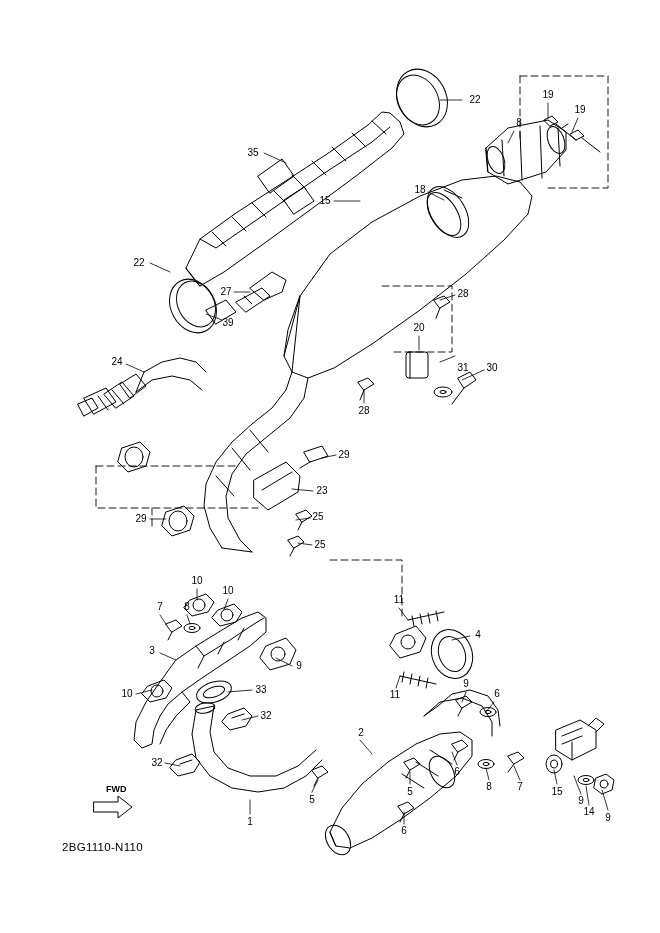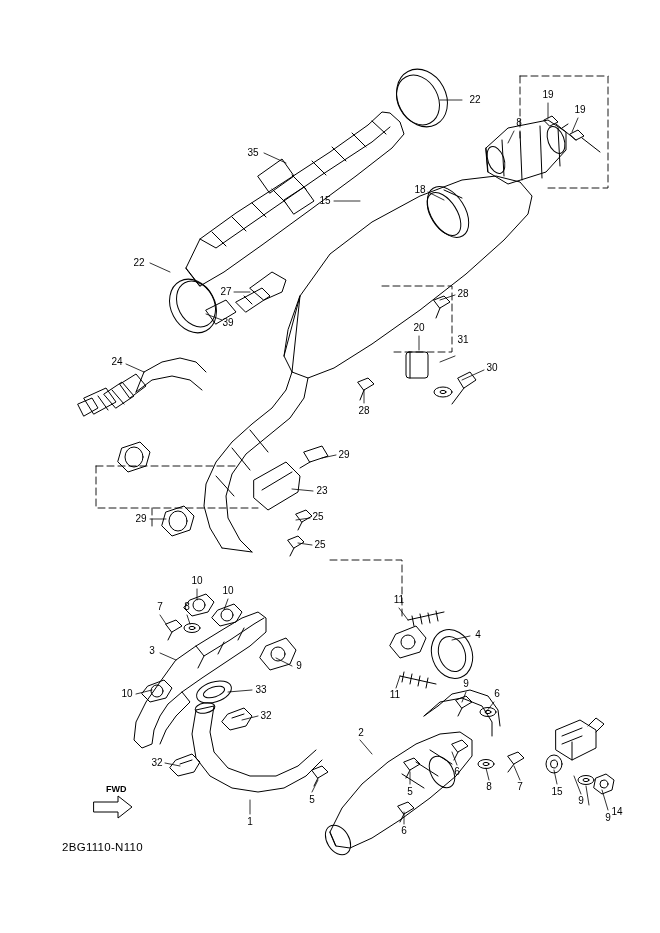--- a/index.html
+++ b/index.html
@@ -424,21 +424,21 @@
       <div class="callout" style="left: 580px; top: 110px;">19</div>
       <div class="callout" style="left: 519px; top: 123px;">8</div>
       <div class="callout" style="left: 253px; top: 153px;">35</div>
       <div class="callout" style="left: 325px; top: 201px;">15</div>
       <div class="callout" style="left: 420px; top: 190px;">18</div>
       <div class="callout" style="left: 139px; top: 263px;">22</div>
       <div class="callout" style="left: 226px; top: 292px;">27</div>
       <div class="callout" style="left: 228px; top: 323px;">39</div>
       <div class="callout" style="left: 463px; top: 294px;">28</div>
       <div class="callout" style="left: 419px; top: 328px;">20</div>
-      <div class="callout" style="left: 463px; top: 340px;">31</div>
+      <div class="callout" style="left: 463px; top: 368px;">31</div>
       <div class="callout" style="left: 492px; top: 368px;">30</div>
       <div class="callout" style="left: 117px; top: 362px;">24</div>
       <div class="callout" style="left: 364px; top: 411px;">28</div>
       <div class="callout" style="left: 344px; top: 455px;">29</div>
       <div class="callout" style="left: 322px; top: 491px;">23</div>
       <div class="callout" style="left: 318px; top: 517px;">25</div>
       <div class="callout" style="left: 141px; top: 519px;">29</div>
       <div class="callout" style="left: 320px; top: 545px;">25</div>
       <div class="callout" style="left: 197px; top: 581px;">10</div>
       <div class="callout" style="left: 228px; top: 591px;">10</div>
@@ -455,20 +455,20 @@
       <div class="callout" style="left: 261px; top: 690px;">33</div>
       <div class="callout" style="left: 266px; top: 716px;">32</div>
       <div class="callout" style="left: 361px; top: 733px;">2</div>
       <div class="callout" style="left: 157px; top: 763px;">32</div>
       <div class="callout" style="left: 457px; top: 772px;">6</div>
       <div class="callout" style="left: 489px; top: 787px;">8</div>
       <div class="callout" style="left: 410px; top: 792px;">5</div>
       <div class="callout" style="left: 520px; top: 787px;">7</div>
       <div class="callout" style="left: 557px; top: 792px;">15</div>
       <div class="callout" style="left: 581px; top: 801px;">9</div>
-      <div class="callout" style="left: 589px; top: 812px; margin-left: 28px;">14</div>
+      <div class="callout" style="left: 589px; top: 812px;">14</div>
       <div class="callout" style="left: 608px; top: 818px;">9</div>
       <div class="callout" style="left: 312px; top: 800px;">5</div>
       <div class="callout" style="left: 404px; top: 831px;">6</div>
       <div class="callout" style="left: 250px; top: 822px;">1</div>
     </div>
 
 </div>
 
 </body></html>

